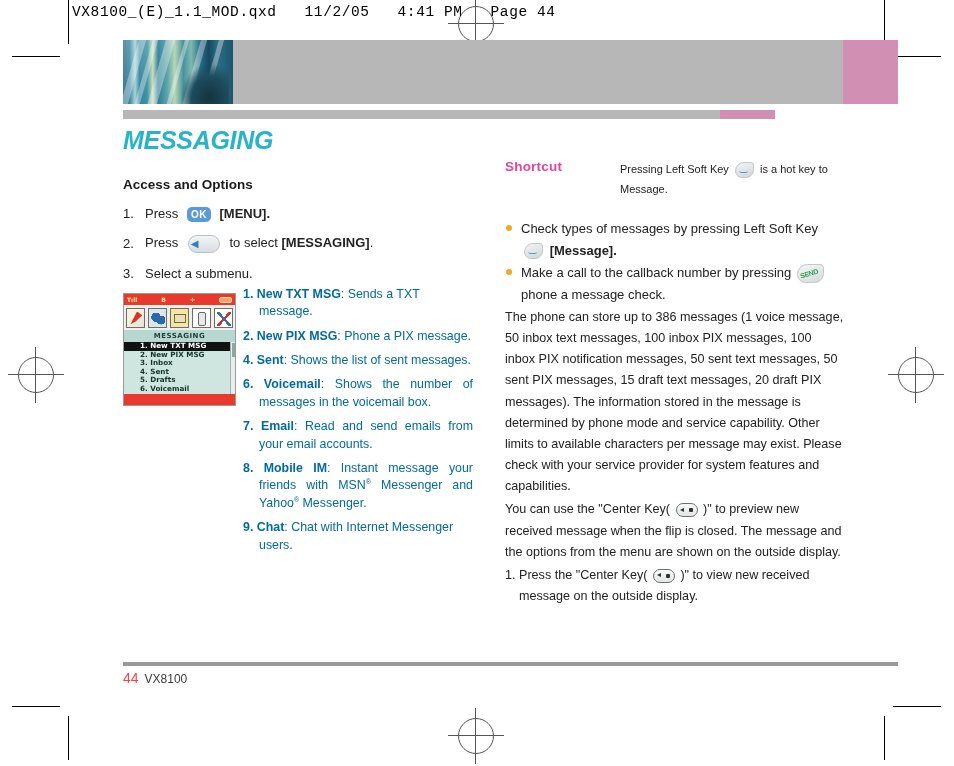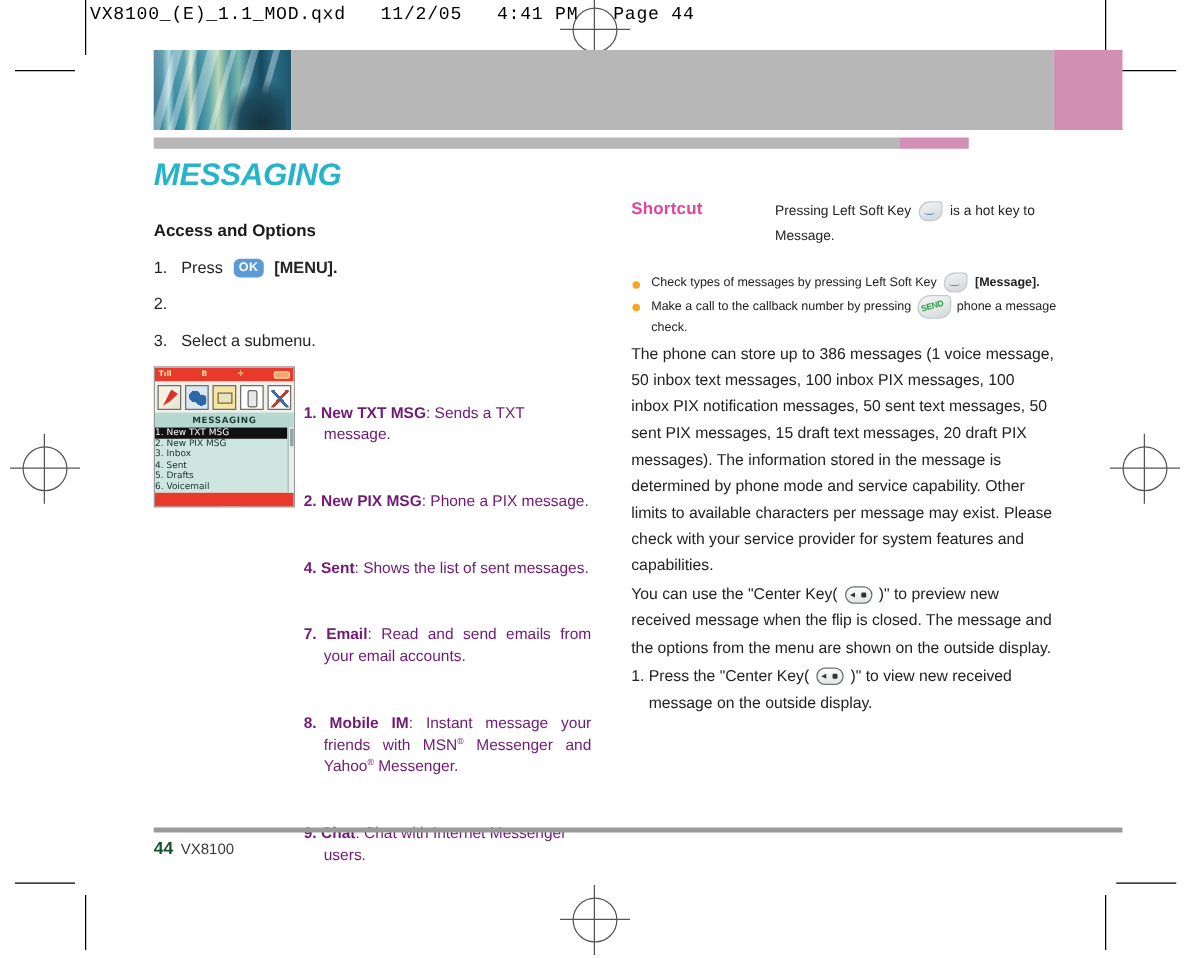--- a/index.html
+++ b/index.html
@@ -324,23 +324,23 @@
     letter-spacing: 0.5px;
   }
   .ps-list {
     background: #cfe5df;
     height: 52px;
     position: relative;
     padding-right: 5px;
   }
   .ps-item {
     font-size: 7.2px;
-    font-weight: normal;
+    font-weight: bold;
     color: #14332e;
-    padding: 0 0;
+    padding: 0 16px;
     height: 8.6px;
     line-height: 8.6px;
     white-space: nowrap;
   }
   .ps-item.sel {
     background: #111;
     color: #ffffff;
   }
   .ps-scroll {
     position: absolute;
@@ -377,27 +377,26 @@
   }
 
   
   .def-list {
     position: absolute;
     left: 120px; top: 160px;
     width: 230px;
   }
   .def-item {
     font-size: 12.4px;
-    color: #701a75;
+    color: #0369a1;
     line-height: 1.4;
     margin-bottom: 7px;
     padding-left: 16px;
     text-indent: -16px;
     text-align: justify;
-    margin-top: 36px;
   }
   .def-item b { font-weight: bold; }
   .def-item.nojust { text-align: left; }
   sup.reg { font-size: 7px; vertical-align: super; }
 
   
   .shortcut-row {
     display: flex;
     margin-bottom: 18px;
   }
@@ -415,21 +414,21 @@
     line-height: 1.85;
     width: 225px;
   }
   .body-para {
     font-size: 12.6px;
     color: #222;
     line-height: 1.68;
     margin: 0 0 2px 0;
   }
   .bullet-item {
-    font-size: 10px;
+    font-size: 13px;
     color: #222;
     line-height: 1.68;
     padding-left: 16px;
     position: relative;
     margin-bottom: 1px;
   }
   .bullet-item:before {
     content: "";
     position: absolute;
     left: 1px; top: 7px;
@@ -457,21 +456,21 @@
     left: 123px; top: 662px;
     width: 775px; height: 4px;
     background: #9a9a9a;
   }
   .footer-text {
     position: absolute;
     left: 123px; top: 670px;
     font-size: 13px;
     color: #3a3a3a;
   }
-  .footer-text .pg { font-size: 14px; font-weight: bold; color: #14532d; }
+  .footer-text .pg { font-size: 14px; font-weight: normal; color: #ef4444; }
   .footer-text .model { font-size: 12px; margin-left: 6px; }
 </style>
 </head>
 <body>
 
 <div class="crop-line" style="left:68px; top:0; width:1.4px; height:44px;"></div>
 <div class="crop-line" style="left:12px; top:56px; width:48px; height:1.4px;"></div>
 <div class="crop-line" style="left:884px; top:0; width:1.4px; height:44px;"></div>
 <div class="crop-line" style="left:893px; top:56px; width:48px; height:1.4px;"></div>
 <div class="crop-line" style="left:68px; top:716px; width:1.4px; height:44px;"></div>
@@ -526,20 +525,25 @@
     <span class="step-num">1.</span>
     <span class="step-text">
       <span>Press</span>
       <span class="key-ok">OK</span>
       <b>[MENU].</b>
     </span>
   </div>
 
   <div class="step">
     <span class="step-num">2.</span>
+    <span class="step-text">
+      <span>Press</span>
+      <span class="key-nav"></span>
+      <span>to select <b>[MESSAGING]</b>.</span>
+    </span>
   </div>
 
   <div class="step">
     <span class="step-num">3.</span>
     <span class="step-text">Select a submenu.</span>
   </div>
 
   <div class="phone-shot">
     <div class="ps-status">
       <span>Tıll</span>
@@ -578,20 +582,24 @@
     </div>
     <div class="def-item nojust">
       <b><span>2.</span>
       <span>New PIX MSG</span></b><span>: Phone a PIX message.</span>
     </div>
     <div class="def-item nojust">
       <b><span>4.</span>
       <span>Sent</span></b><span>: Shows the list of sent messages.</span>
     </div>
     <div class="def-item">
+      <b><span>6.</span>
+      <span>Voicemail</span></b><span>: Shows the number of messages in the voicemail box.</span>
+    </div>
+    <div class="def-item">
       <b><span>7.</span>
       <span>Email</span></b><span>: Read and send emails from your email accounts.</span>
     </div>
     <div class="def-item">
       <b><span>8.</span>
       <span>Mobile IM</span></b><span>: Instant message your friends with MSN<sup class="reg">®</sup> Messenger and Yahoo<sup class="reg">®</sup> Messenger.</span>
     </div>
     <div class="def-item nojust">
       <b><span>9.</span>
       <span>Chat</span></b><span>: Chat with Internet Messenger users.</span>

